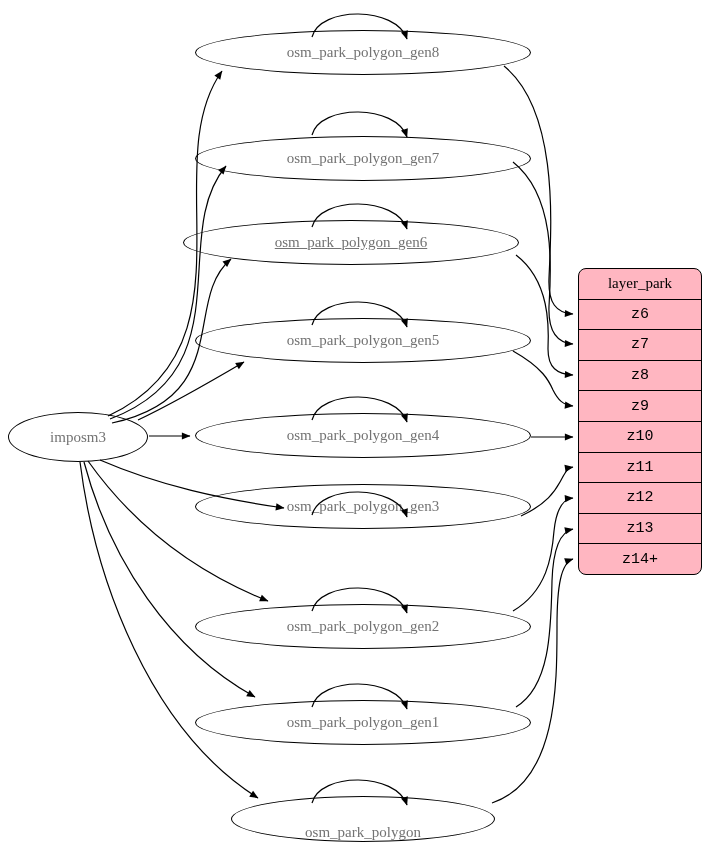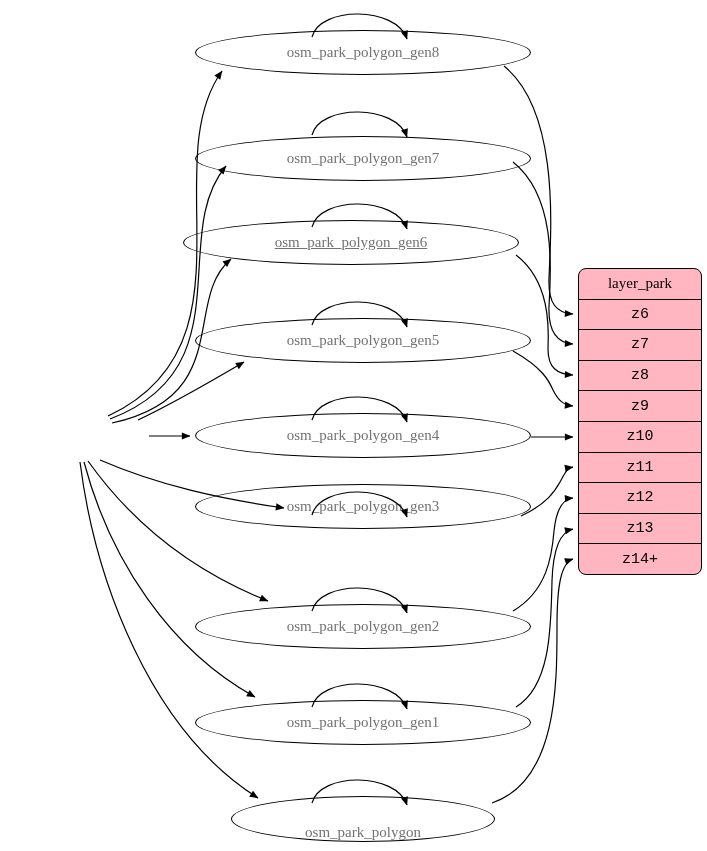--- a/index.html
+++ b/index.html
@@ -65,20 +65,23 @@
     fill: none;
     stroke: #000000;
     stroke-width: 1.2;
   }
 </style>
 </head>
 <body>
 
 <div class="canvas">
 
+  <div class="node" style="left: 8px; top: 412px; width: 140px; height: 50px; background: rgb(255, 255, 255);">
+    <span>imposm3</span>
+  </div>
 
   <div class="node" style="left: 195px; top: 30px; width: 336px; height: 45px; background: rgb(255, 255, 255);">
     <span>osm_park_polygon_gen8</span>
   </div>
   <div class="node" style="left: 195px; top: 136px; width: 336px; height: 45px; background: rgb(255, 255, 255);">
     <span>osm_park_polygon_gen7</span>
   </div>
   <div class="node" style="left: 183px; top: 220px; width: 336px; height: 45px; background: rgb(255, 255, 255); text-decoration: underline;">
     <span>osm_park_polygon_gen6</span>
   </div>

